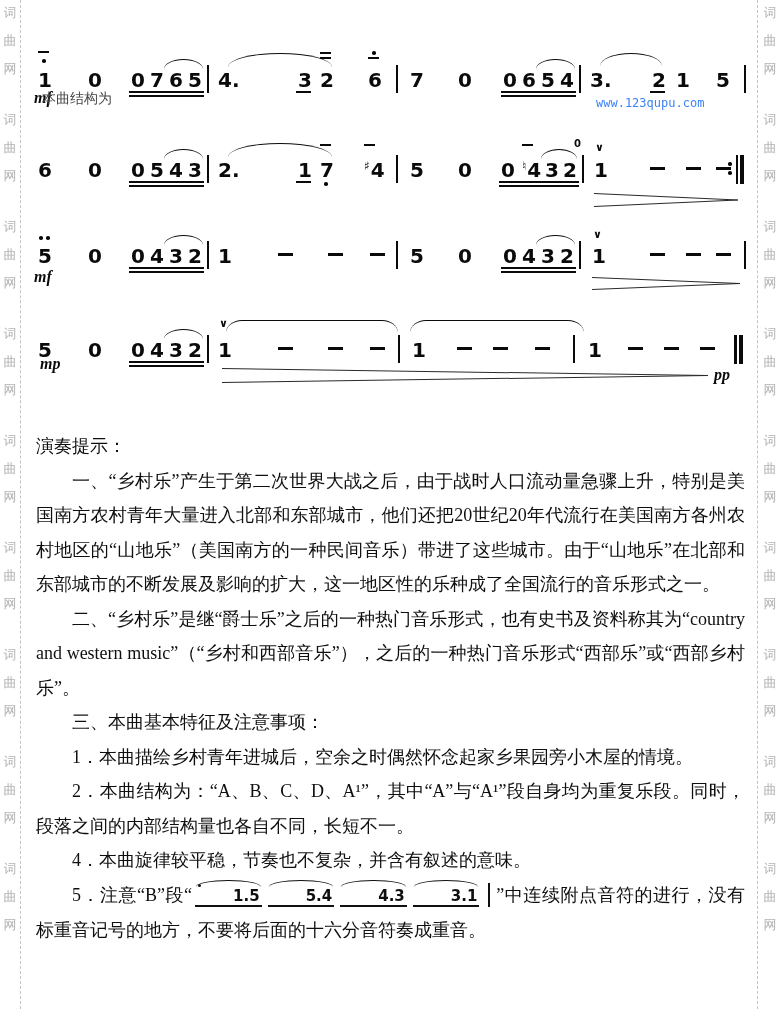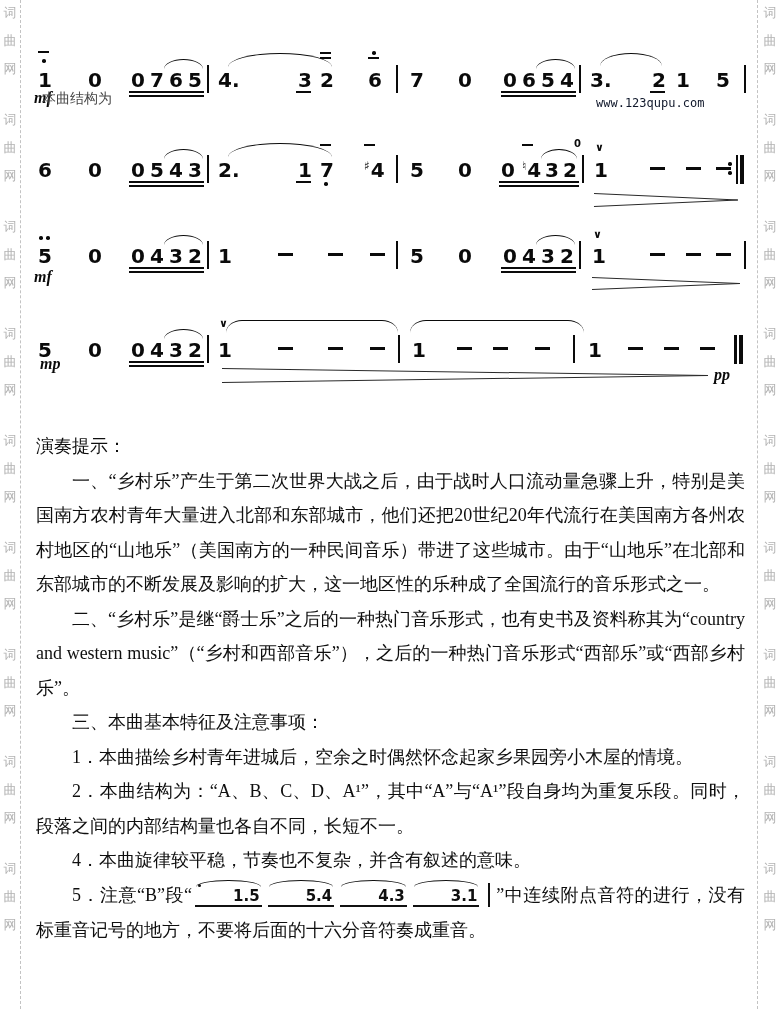--- a/index.html
+++ b/index.html
@@ -37,21 +37,21 @@
   .rep i,.fin i{position:absolute;display:block}
   .rd{width:3.5px;height:3.5px;border-radius:50%;background:#0a0a0a;left:0}
   .r1{top:4px}.r2{top:13px}
   .rep .rb1{left:8px;top:-3px;width:2px;height:29px;background:#0a0a0a}
   .rep .rb2{left:12px;top:-3px;width:4px;height:29px;background:#0a0a0a}
   .fin .rb1{left:0;top:-3px;width:2.5px;height:29px;background:#0a0a0a}
   .fin .rb2{left:5px;top:-3px;width:4px;height:29px;background:#0a0a0a}
   .slabel{position:absolute;white-space:nowrap}
   .dyn{font:italic bold 16px "Liberation Serif",serif;color:#0a0a0a}
   .wmtext{font:14px "Liberation Sans",sans-serif;color:#474747}
-  .sitetext{font:12px "DejaVu Sans Mono",monospace;color:#0f172a}
+  .sitetext{font:12px "DejaVu Sans Mono",monospace;color:#3b82f6}
   .tiny{font:bold 10px "DejaVu Sans",sans-serif;color:#0a0a0a}
   
   #notes{position:absolute;left:36px;width:709px;top:429px;font-size:18px;line-height:34.5px;
          text-align:justify;color:#0f0f0f}
   #notes p{margin:0;text-indent:2em}
   #notes p.hd{font-weight:normal;text-indent:0}
   
   .jnot{font-family:"DejaVu Sans",sans-serif;font-weight:bold;font-size:15px;white-space:nowrap}
   .jgrp{position:relative;display:inline-block;border-bottom:2px solid #111;margin:0 3px;
         padding:0 2px;line-height:1.15}

